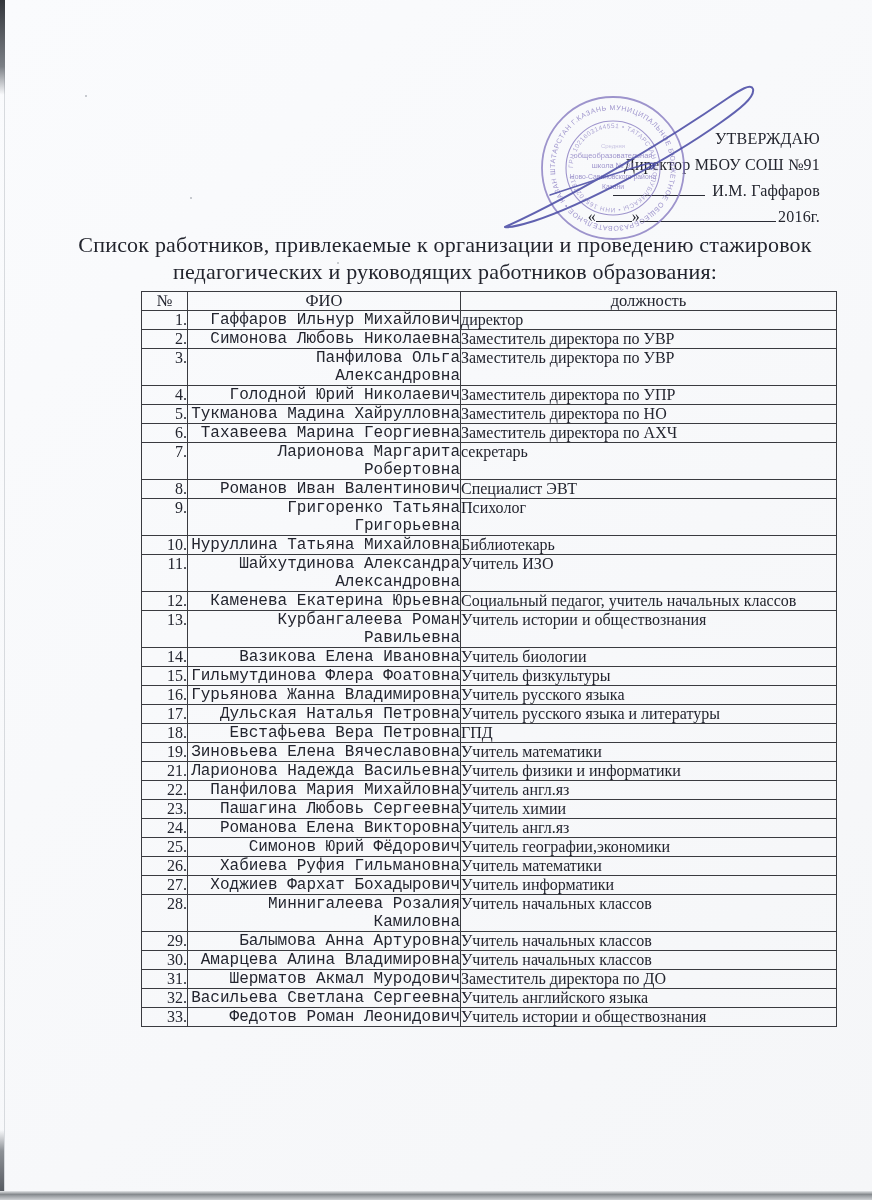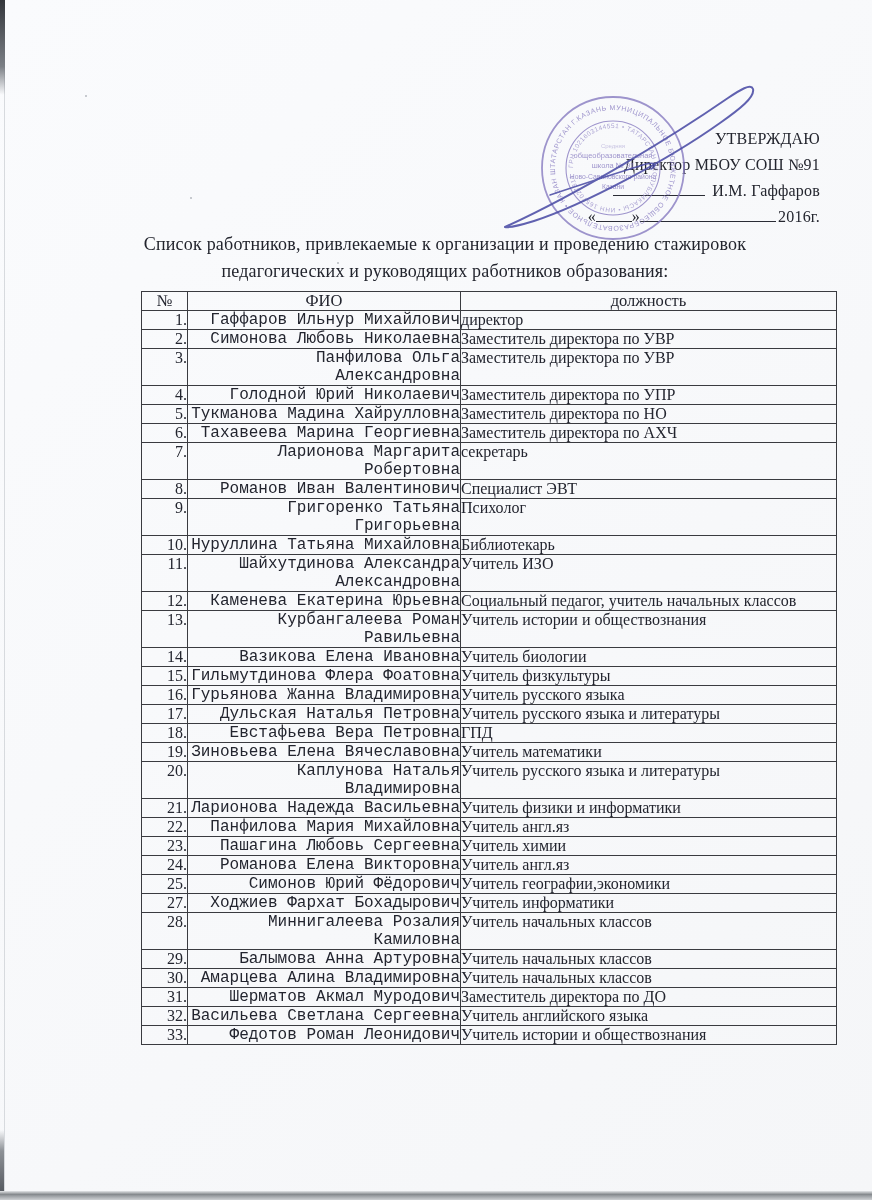--- a/index.html
+++ b/index.html
@@ -29,21 +29,21 @@
   .u-name{width:92px;margin-right:7px;}
   .u-date-sm{width:36px;}
   .u-date-lg{width:136px;margin-right:2px;}
 
   
   .seal-svg{position:absolute;left:488px;top:76px;z-index:2;pointer-events:none;}
 
   
   .doc-title{
     position:absolute;top:231px;left:50px;width:790px;z-index:3;
-    text-align:center;font-size:18px;line-height:27px;color:#22242d;letter-spacing:0.2px;
+    text-align:center;font-size:22px;line-height:27px;color:#22242d;letter-spacing:0.2px;
   }
 
   
   table.staff{
     position:absolute;left:141px;top:291px;width:695px;z-index:3;
     border-collapse:collapse;table-layout:fixed;
     font-size:16px;color:#23252f;
   }
   table.staff td, table.staff th{
     border:1px solid #3a3b40;
@@ -212,25 +212,20 @@
           <td class="c-num">18.</td>
           <td class="c-fio">Евстафьева Вера Петровна</td>
           <td class="c-pos">ГПД</td>
         </tr>
         <tr>
           <td class="c-num">19.</td>
           <td class="c-fio">Зиновьева Елена Вячеславовна</td>
           <td class="c-pos">Учитель математики</td>
         </tr>
         <tr>
-          <td class="c-num">20.</td>
-          <td class="c-fio">Каплунова Наталья Владимировна</td>
-          <td class="c-pos">Учитель русского языка и литературы</td>
-        </tr>
-        <tr>
           <td class="c-num">21.</td>
           <td class="c-fio">Ларионова Надежда Васильевна</td>
           <td class="c-pos">Учитель физики и информатики</td>
         </tr>
         <tr>
           <td class="c-num">22.</td>
           <td class="c-fio">Панфилова Мария Михайловна</td>
           <td class="c-pos">Учитель англ.яз</td>
         </tr>
         <tr>
@@ -242,20 +237,25 @@
           <td class="c-num">24.</td>
           <td class="c-fio">Романова Елена Викторовна</td>
           <td class="c-pos">Учитель англ.яз</td>
         </tr>
         <tr>
           <td class="c-num">25.</td>
           <td class="c-fio">Симонов Юрий Фёдорович</td>
           <td class="c-pos">Учитель географии,экономики</td>
         </tr>
         <tr>
+          <td class="c-num">26.</td>
+          <td class="c-fio">Хабиева Руфия Гильмановна</td>
+          <td class="c-pos">Учитель математики</td>
+        </tr>
+        <tr>
           <td class="c-num">27.</td>
           <td class="c-fio">Ходжиев Фархат Бохадырович</td>
           <td class="c-pos">Учитель информатики</td>
         </tr>
         <tr>
           <td class="c-num">28.</td>
           <td class="c-fio">Миннигалеева Розалия Камиловна</td>
           <td class="c-pos">Учитель начальных классов</td>
         </tr>
         <tr>

